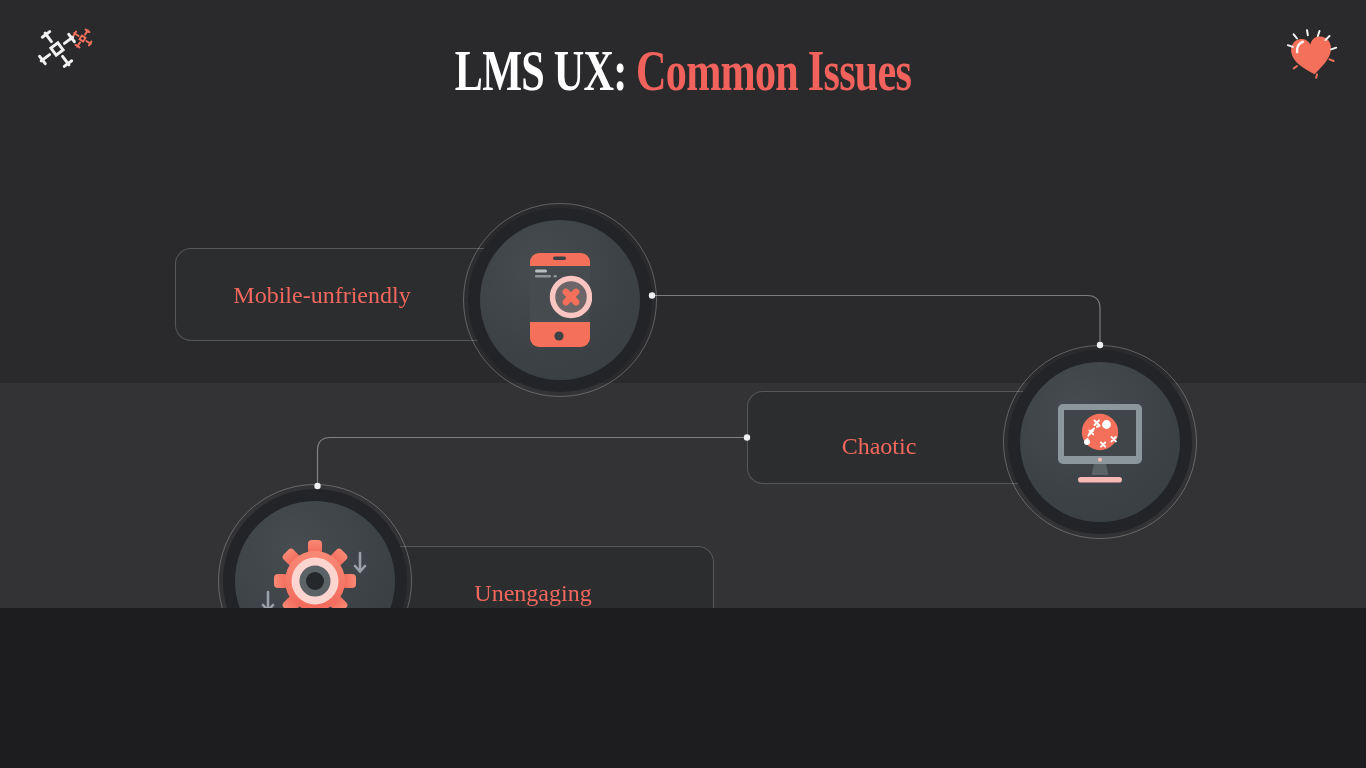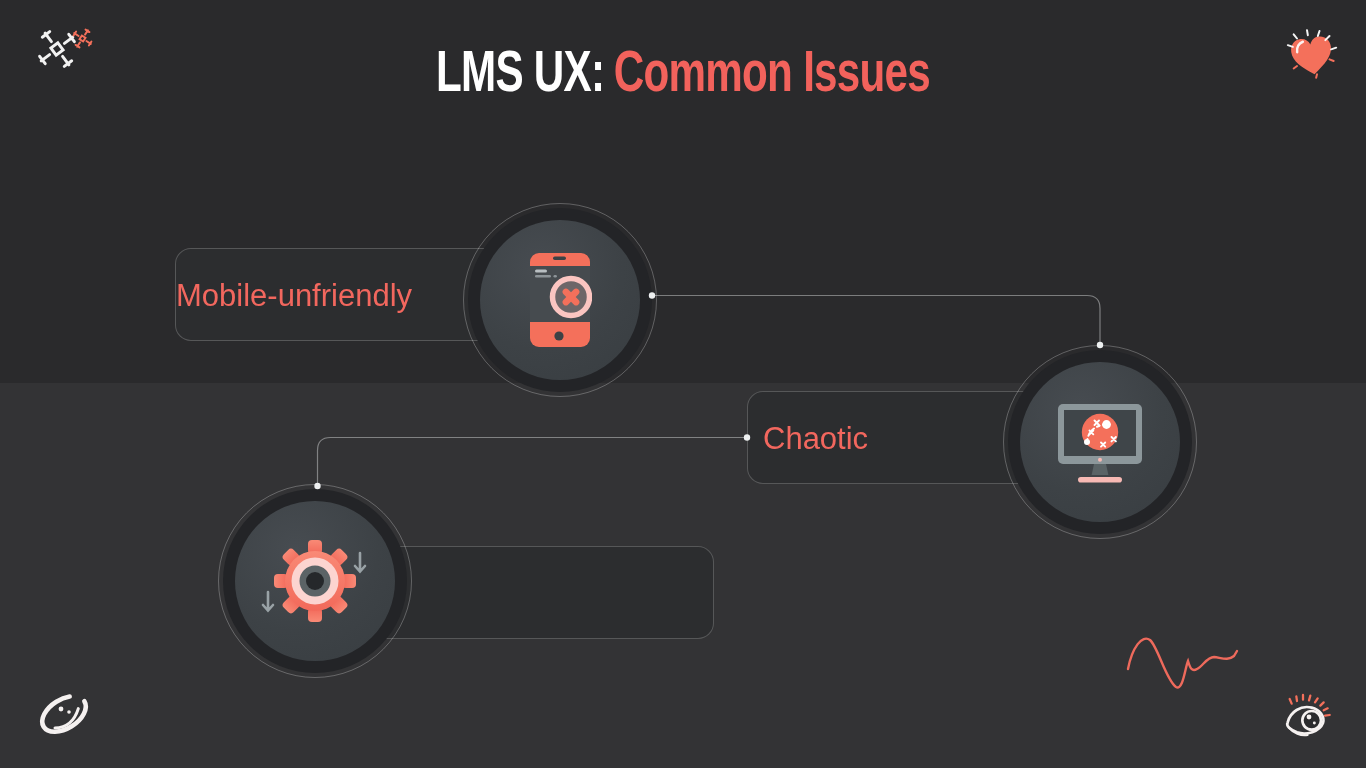--- a/index.html
+++ b/index.html
@@ -1,18 +1,18 @@
 <!DOCTYPE html>
 <html><head>
 <meta charset="utf-8">
 <style>
   html,body{margin:0;padding:0;background:#1d1d1f;}
   .stage{
-    position:relative;width:1366px;height:768px;overflow:hidden;
-    font-family:Liberation Sans, sans-serif;
+    position:relative;width:1366px;height:608px;overflow:hidden;
+    font-family:Liberation Serif, serif;
     background:#701a75;
   }
   .bg-top{position:absolute;left:0;top:0;width:1366px;height:383px;background:#2a2a2c;}
   .bg-bottom{position:absolute;left:0;top:383px;width:1366px;height:385px;background:#333335;}
 
   
   .title{
     position:absolute;left:0;right:0;top:40px;margin:0;
     display:flex;justify-content:center;gap:13px;
     font-size:57px;line-height:62px;font-weight:700;letter-spacing:-1px;
@@ -25,24 +25,24 @@
   .card{
     position:absolute;height:91px;background:#2c2d2f;
     border:1px solid rgba(255,255,255,.20);border-radius:16px;
     z-index:2;
   }
   .card1{left:175px;top:248px;width:332px;}
   .card2{left:747px;top:391px;width:302px;}
   .card3{left:336px;top:546px;width:376px;}
   .card-text{
     position:absolute;top:50%;transform:translateY(-50%);
-    text-align:left;font-size:31px;line-height:35px;
+    text-align:center;font-size:24px;line-height:35px;
   }
   .card1 .card-text{left:0;width:292px;}
-  .card2 .card-text{left:15px;width:262px;}
+  .card2 .card-text{left:0;width:262px;margin-top:8px;}
   .card3 .card-text{right:22px;width:316px;}
   .accent-line{color:#f2675e;}
   .white-line{color:#fafafa;}
 
   
   .circle-badge{position:absolute;width:194px;height:194px;z-index:3;}
   .circle-badge .ring{
     position:absolute;inset:0;border-radius:50%;
     border:1px solid rgba(255,255,255,.26);
   }
@@ -78,20 +78,21 @@
       <div class="accent-line">Mobile-unfriendly</div>
     </div>
   </div>
   <div class="card card2">
     <div class="card-text">
       <div class="accent-line">Chaotic</div>
     </div>
   </div>
   <div class="card card3">
     <div class="card-text">
+      <div class="accent-line">Unengaging</div>
     </div>
   </div>
 
   <div class="circle-badge circle-phone">
     <div class="disc"></div>
     <div class="inner"></div>
     <div class="ring"></div>
     <svg width="64" height="100" viewBox="0 0 64 100" style="left:65px;top:47px;">
       <rect x="2" y="3" width="60" height="94" rx="9" fill="#f4705b"></rect>
       <rect x="2" y="16" width="60" height="56" fill="#464b4f"></rect>

